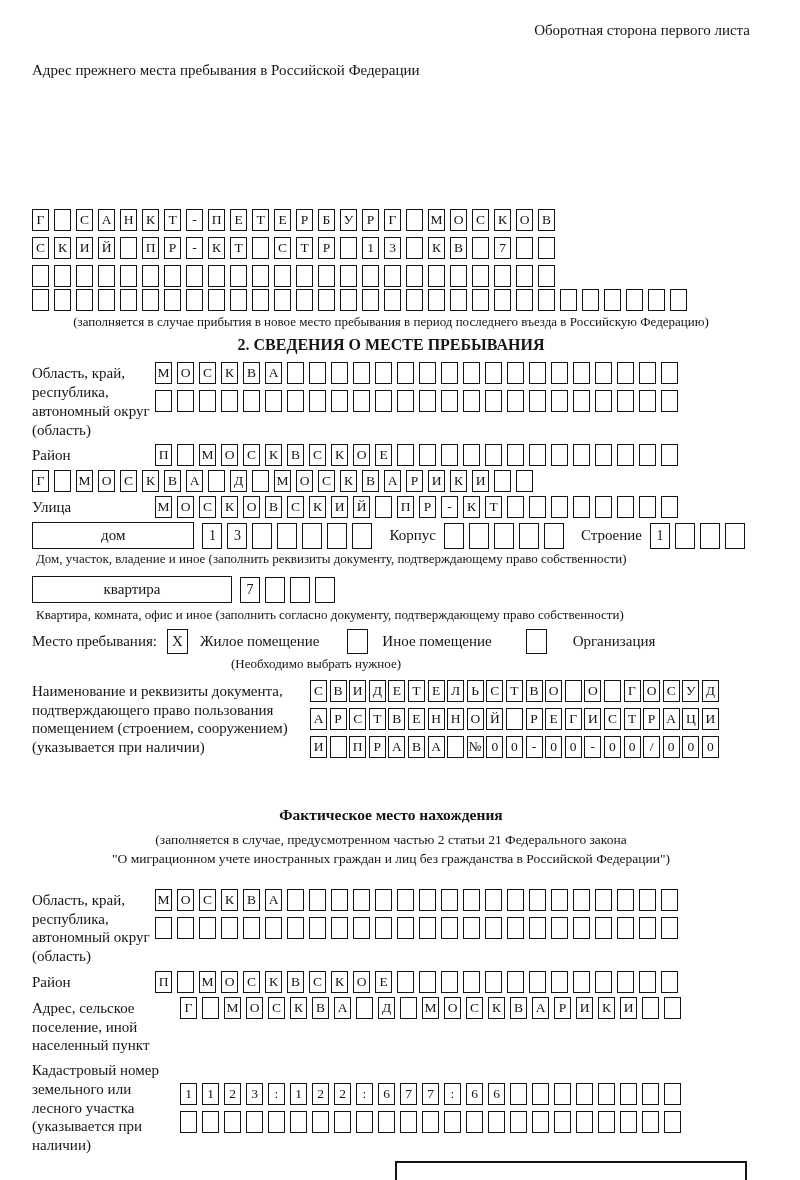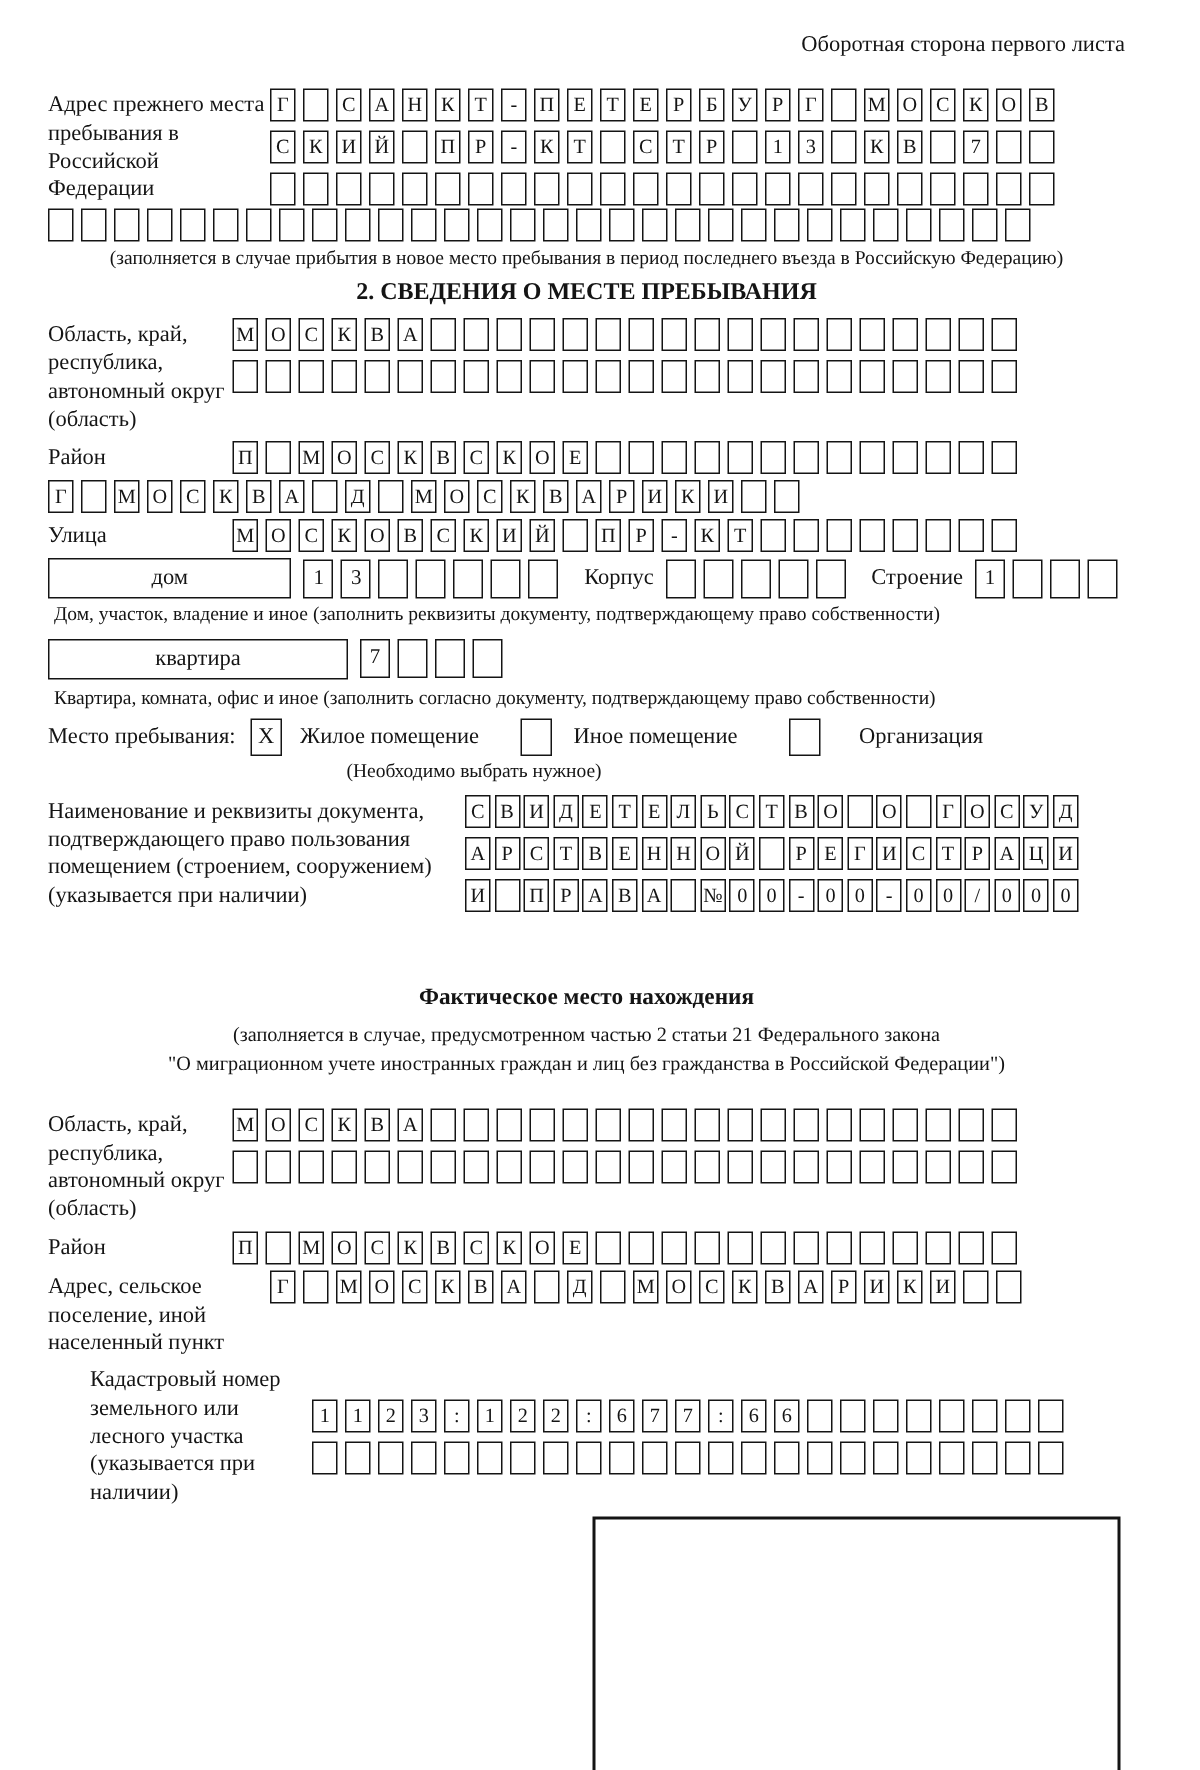--- a/index.html
+++ b/index.html
@@ -38,41 +38,41 @@
   }
   .widebox.dom{width:170px;}
   .widebox.kv{width:200px;}
 
   .numbox{
     flex:none;box-sizing:border-box;width:20px;height:26px;border:1.7px solid #141414;
     margin-right:5px;font-size:14px;line-height:23px;text-align:center;background:#fff;
   }
   .inline-lbl{font-size:15px;line-height:27px;white-space:nowrap;}
 
-  .dom-row{display:flex;align-items:center;margin-bottom:2px;}
+  .dom-row{display:flex;align-items:flex-end;margin-bottom:2px;}
   .dom-row .gap8{width:8px;flex:none;}
   .dom-row .gap12{width:12px;flex:none;}
 
   .chk{
     flex:none;box-sizing:border-box;width:21px;height:25px;border:1.7px solid #141414;
     font-size:15px;line-height:22px;text-align:center;background:#fff;
   }
   .mesto-row{display:flex;align-items:center;margin-top:6px;margin-bottom:2px;}
   .mesto-row .t{font-size:15px;white-space:nowrap;}
   .cap-mesto{font-size:13px;text-align:center;width:100%;box-sizing:border-box;padding-right:150px;margin-bottom:8px;}
 
   .fact-cap{font-size:13.5px;text-align:center;line-height:1.45;margin-bottom:20px;}
 
   .kad-rows{margin-top:24px;}
 
   .stamp-box{
     box-sizing:border-box;border:2px solid #141414;width:352px;height:172px;
     margin-left:363px;margin-top:6px;background:#fff;
   }
-  .mb0{margin-bottom:1px;}
+  .mb0{margin-bottom:1px;flex-direction:column;}
   .mt2{margin-top:2px;}
 </style>
 </head>
 <body>
 
 <div class="hdr-note">Оборотная сторона первого листа</div>
 
 <div class="frow mb0">
   <div class="lbl w148">Адрес прежнего места пребывания в Российской Федерации</div>
   <div class="rows">
@@ -592,21 +592,21 @@
       <span class="cbox">А</span>
       <span class="cbox">Р</span>
       <span class="cbox">И</span>
       <span class="cbox">К</span>
       <span class="cbox">И</span>
       <span class="cbox"></span>
       <span class="cbox"></span>
     </div>
 </div>
 
-<div class="frow" style="min-height:80px;margin-left:28px;">
+<div class="frow" style="min-height:80px;">
   <div class="lbl w148">Кадастровый номер земельного или лесного участка (указывается при наличии)</div>
   <div class="rows kad-rows">
     <div class="boxes">
         <span class="cbox">1</span>
         <span class="cbox">1</span>
         <span class="cbox">2</span>
         <span class="cbox">3</span>
         <span class="cbox">:</span>
         <span class="cbox">1</span>
         <span class="cbox">2</span>

